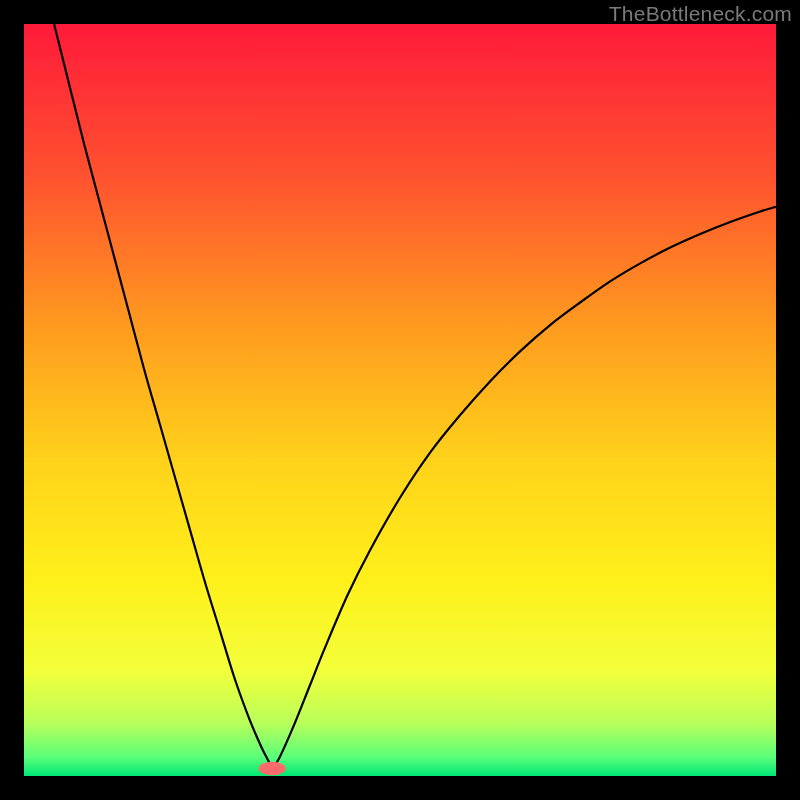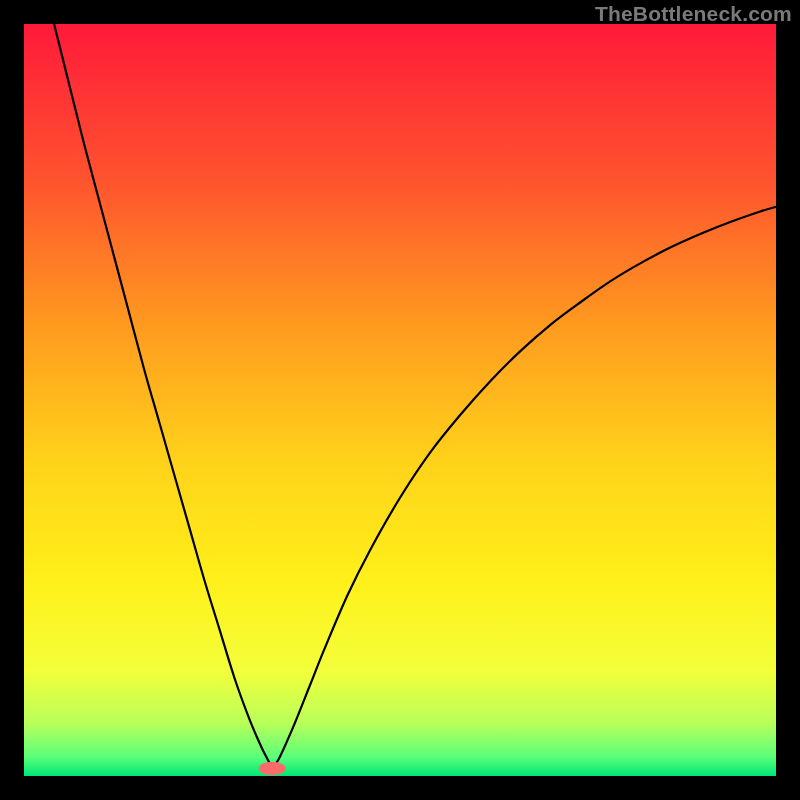--- a/index.html
+++ b/index.html
@@ -25,21 +25,21 @@
     top: 0;
     width: 752px;
     height: 752px;
   }
   .watermark {
     position: absolute;
     top: 2px;
     right: 8px;
     color: #7a7a7a;
     font-size: 21px;
-    font-weight: 700;
+    font-weight: 400;
     letter-spacing: 0.2px;
     user-select: none;
   }
   svg { display: block; }
 </style>
 </head>
 <body>
 
 <div class="frame">
   <svg class="plot" viewBox="0 0 752 752" preserveAspectRatio="none">

